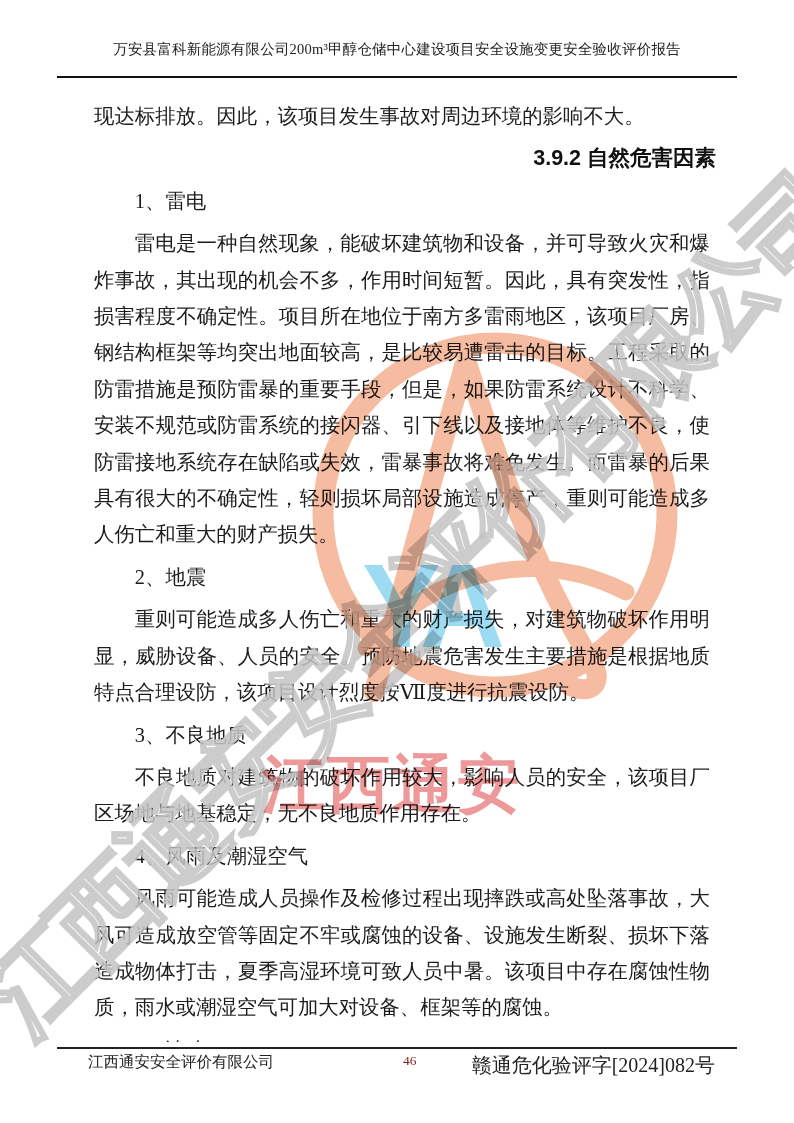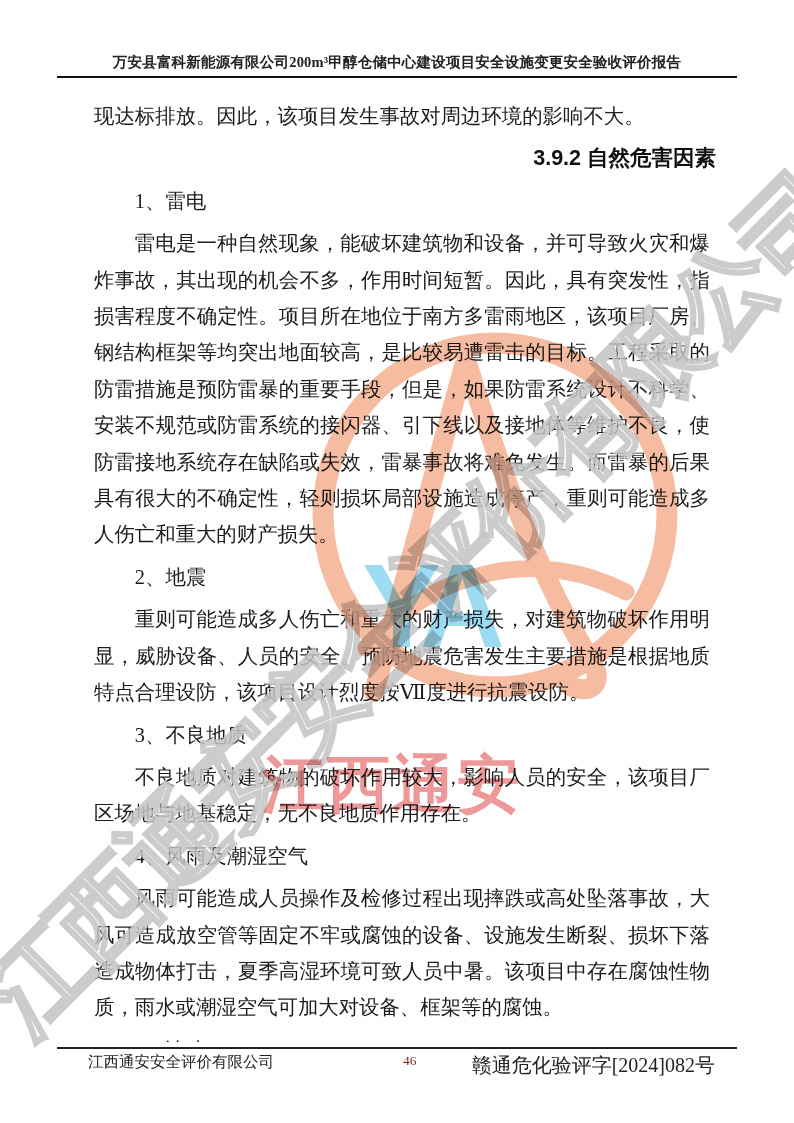--- a/index.html
+++ b/index.html
@@ -6,22 +6,22 @@
   .page{
     position:relative;
     width:794px;height:1123px;
     background:#ffffff;
     overflow:hidden;
     font-family:"Liberation Serif","DejaVu Serif",serif;
     color:#1c1c1c;
   }
   
   .header-title{
-    position:absolute;top:53px;left:57px;width:680px;
-    text-align:center;font-size:14.5px;font-weight:700;
+    position:absolute;top:40px;left:57px;width:680px;
+    text-align:center;font-size:14.5px;font-weight:400;
     color:#222;letter-spacing:0.2px;white-space:nowrap;
   }
   .header-rule{
     position:absolute;top:76px;left:57px;width:680px;height:2.4px;
     background:#111;
   }
   
   .content{
     position:absolute;top:92px;left:88px;width:628px;height:950px;
     overflow:hidden;

